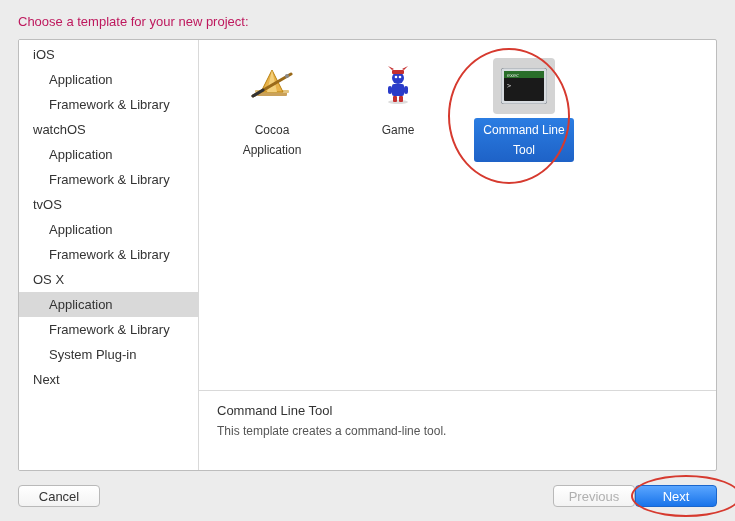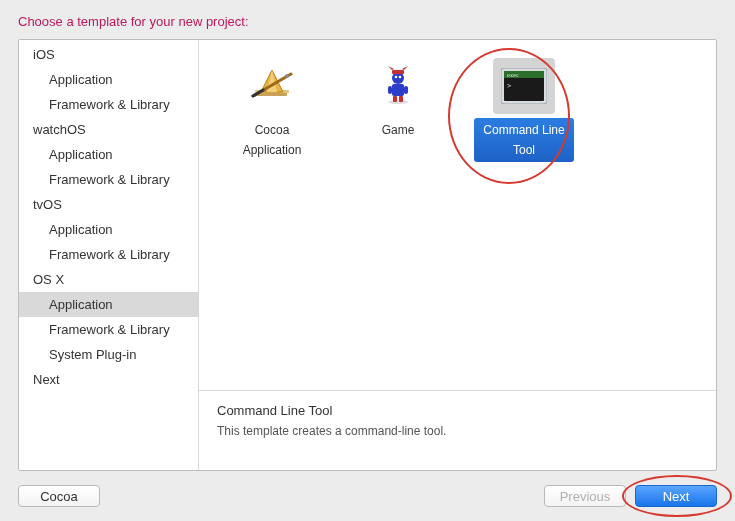--- a/index.html
+++ b/index.html
@@ -116,21 +116,21 @@
     color: #555;
   }
   .footer {
     display: flex;
     justify-content: space-between;
     align-items: center;
     margin-top: 14px;
   }
   .footer-right {
     display: flex;
-    gap: 9px;
+    gap: 0;
   }
   .btn {
     min-width: 82px;
     height: 22px;
     border: 1px solid #b9b9b9;
     border-radius: 4px;
     background: linear-gradient(#ffffff, #f3f3f3);
     font-size: 13px;
     color: #333;
     display: flex;
@@ -231,21 +231,21 @@
       <div class="desc">
         <h3>Command Line Tool</h3>
         <p>This template creates a command-line tool.</p>
       </div>
     </div>
 
   </div>
 
   <div class="footer">
     <div class="btn">
-      <span>Cocoa</span>
+      <span>Cancel</span>
     </div>
     <div class="footer-right" style="position:relative;">
       <div class="btn disabled">
         <span>Previous</span>
       </div>
       <div class="btn primary">
         <span>Next</span>
       </div>
       <div class="anno-circle" style="left:78px; top:-10px; width:110px; height:42px;"></div>
     </div>

